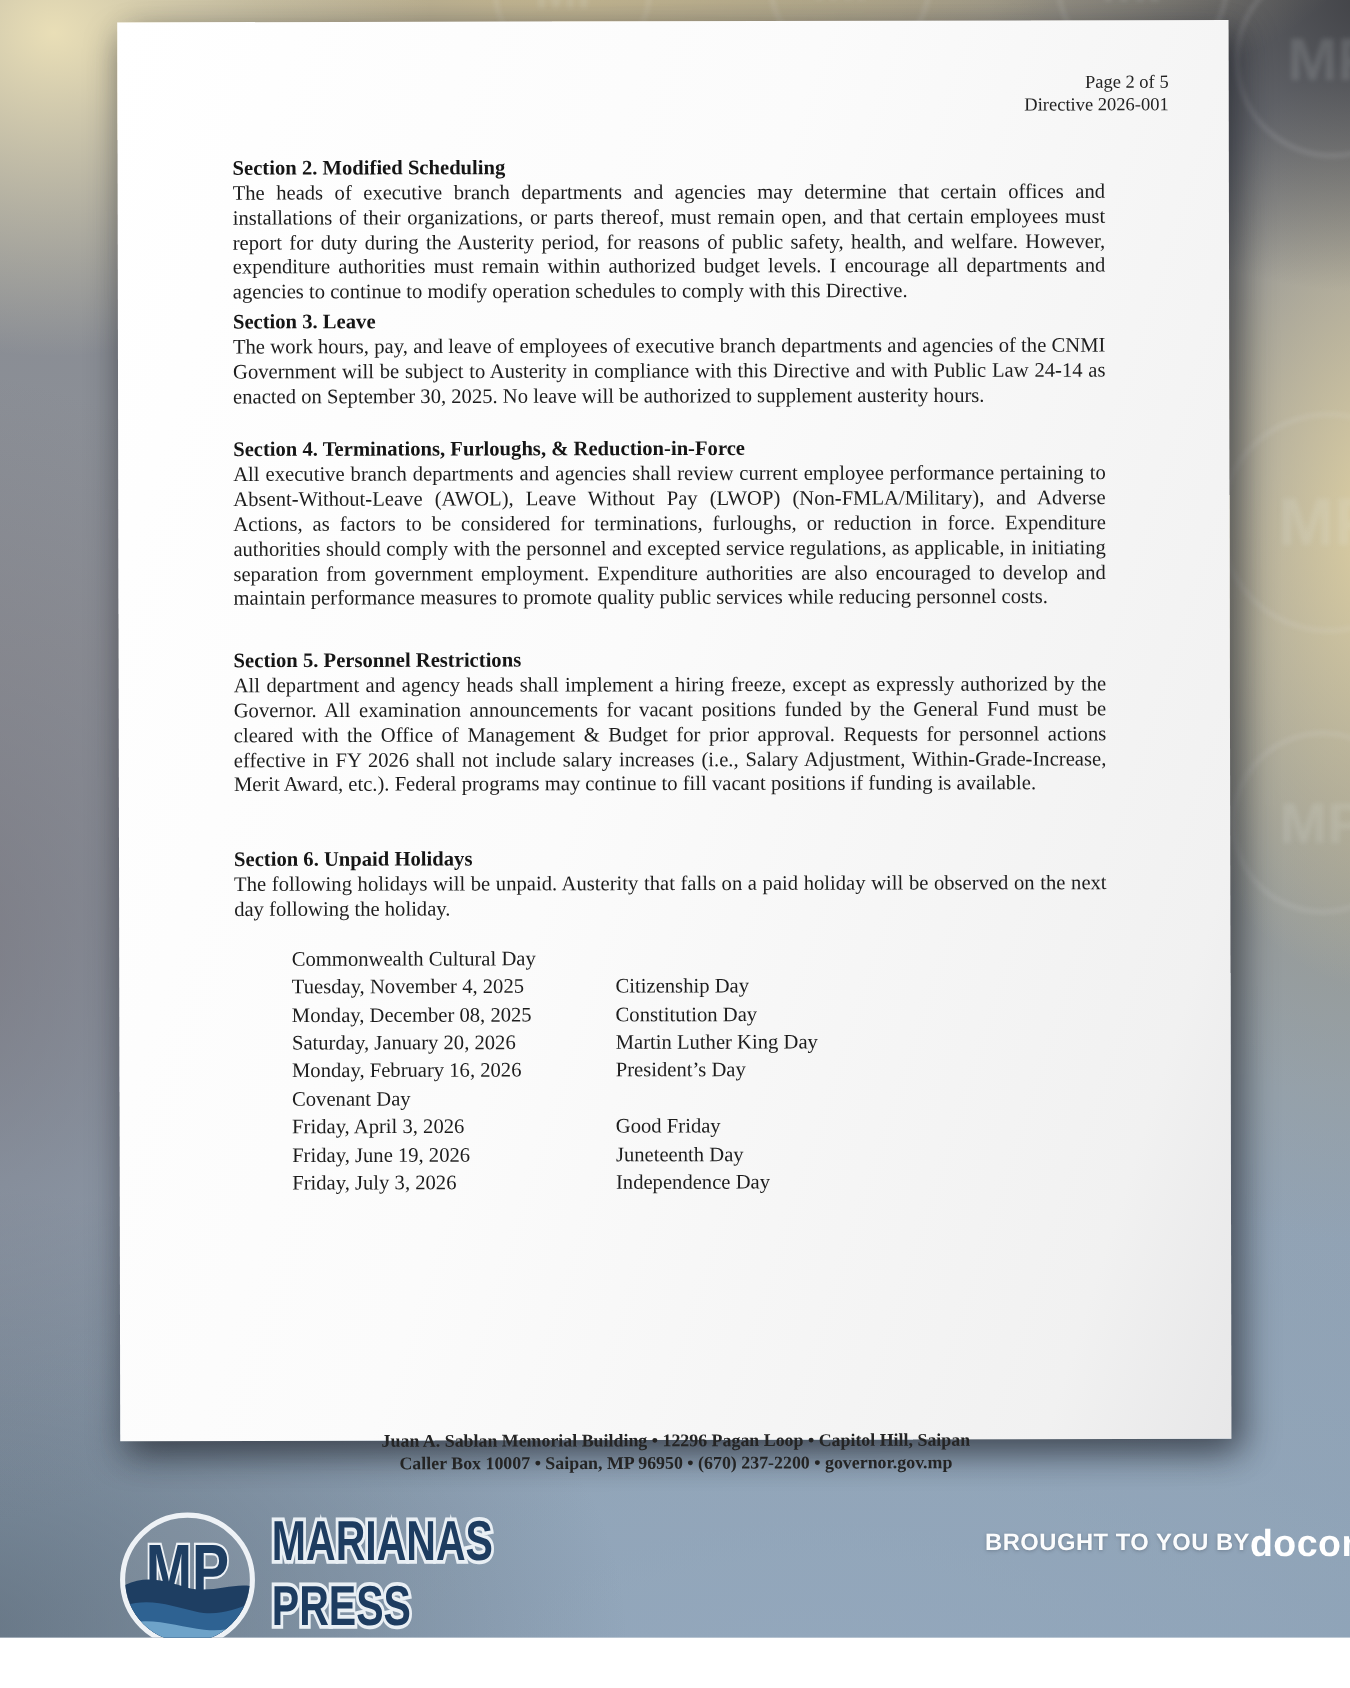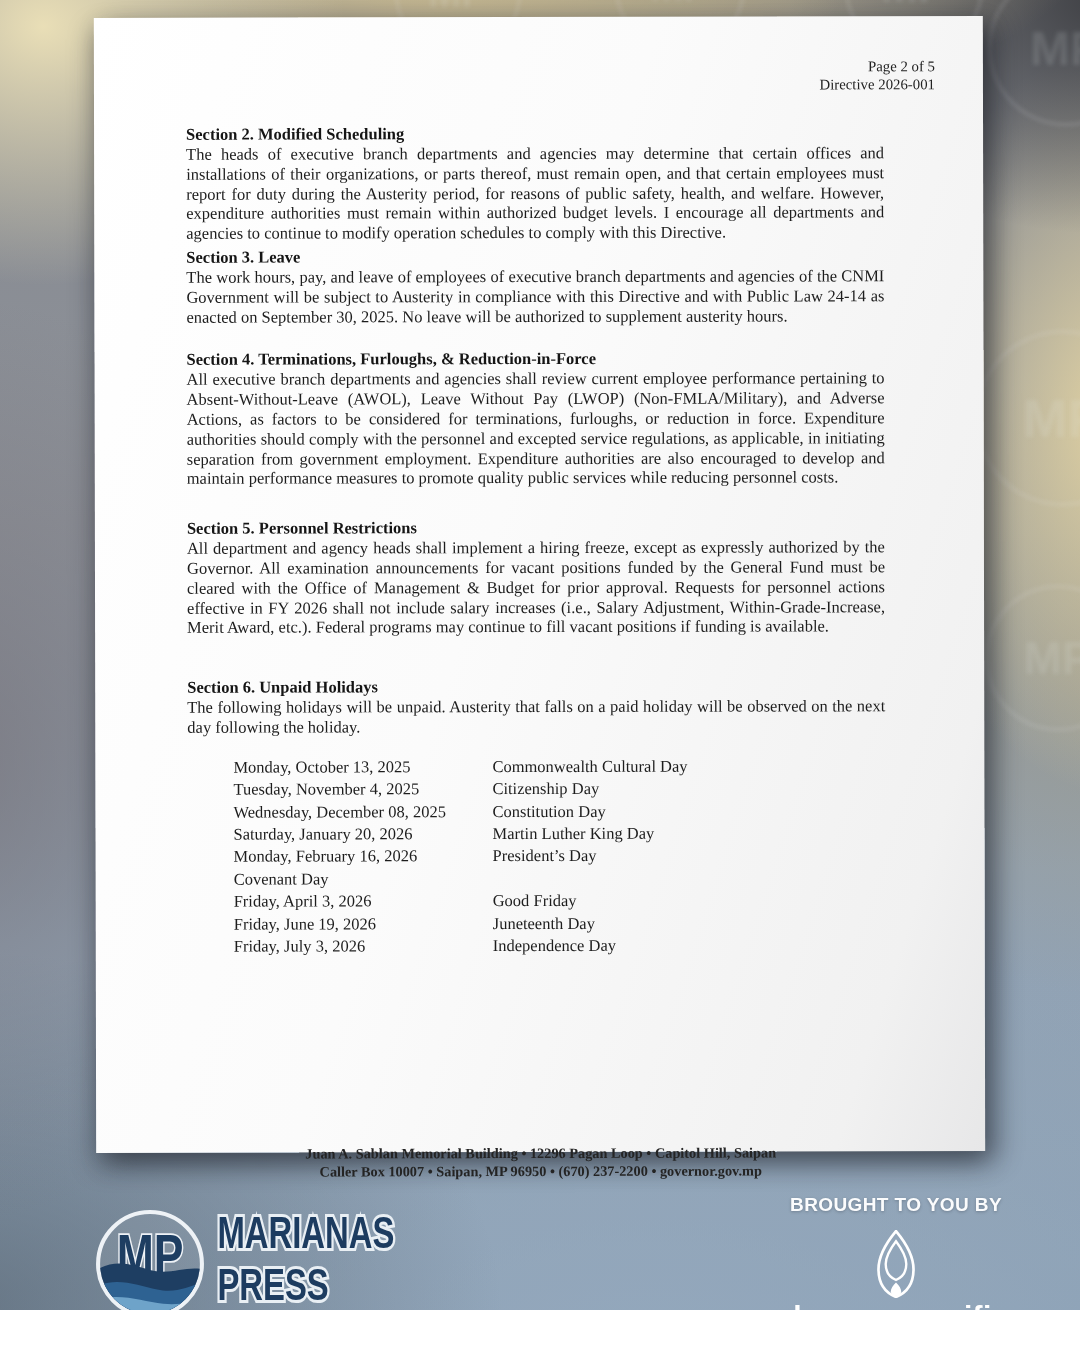--- a/index.html
+++ b/index.html
@@ -38,21 +38,21 @@
   .doc-section:nth-of-type(4){margin-top:30px;}
   .doc-section:nth-of-type(5){margin-top:40px;}
   .holiday-list{margin-top:19px;margin-left:46px;font-size:16.5px;}
   .holiday-row{display:grid;grid-template-columns:259px auto;line-height:22.4px;}
   .holiday-date{color:#1d1d1d;}
   .holiday-name{color:#1d1d1d;}
   .doc-footer{position:absolute;left:0;right:0;bottom:13px;text-align:center;
       font-weight:bold;font-size:14.3px;line-height:17.5px;color:#242424;}
   
   .publisher{position:absolute;left:94px;top:1208px;display:flex;align-items:flex-start;gap:10px;}
-  .sponsor{position:absolute;left:788px;top:1194px;width:196px;display:flex;flex-direction:column;align-items:center;margin-left:10px;}
+  .sponsor{position:absolute;left:788px;top:1194px;width:196px;display:flex;flex-direction:row;align-items:center;}
   .sponsor-kicker{font-family:"Liberation Sans",sans-serif;font-weight:bold;font-size:19px;
       letter-spacing:0.4px;color:#fbfcfd;text-shadow:0 1px 3px rgba(45,55,66,0.35);white-space:nowrap;}
   .sponsor-leaf{margin-top:14px;}
   .sponsor-name{margin-top:2px;font-family:"Liberation Sans",sans-serif;font-weight:bold;
       font-size:30px;letter-spacing:0.4px;color:#ffffff;white-space:nowrap;}
   .sponsor-tagline{align-self:flex-end;margin-right:4px;margin-top:1px;
       font-family:"DejaVu Serif",serif;font-style:italic;font-size:14px;color:#f6f8fa;
       transform:rotate(-2deg);}
 </style>
 </head>
@@ -107,29 +107,28 @@
         <p>All department and agency heads shall implement a hiring freeze, except as expressly authorized by the Governor.  All examination announcements for vacant positions funded by the General Fund must be cleared with the Office of Management &amp; Budget for prior approval. Requests for personnel actions effective in FY 2026 shall not include salary increases (i.e., Salary Adjustment, Within-Grade-Increase, Merit Award, etc.). Federal programs may continue to fill vacant positions if funding is available.</p>
       </section>
 
       <section class="doc-section">
         <h2>Section 6. Unpaid Holidays</h2>
         <p>The following holidays will be unpaid. Austerity that falls on a paid holiday will be observed on the next day following the holiday.</p>
       </section>
 
       <div class="holiday-list">
         <div class="holiday-row">
-          <span class="holiday-date">Monday, October 13, 2025</span>
           <span class="holiday-name">Commonwealth Cultural Day</span>
         </div>
         <div class="holiday-row">
           <span class="holiday-date">Tuesday, November 4, 2025</span>
           <span class="holiday-name">Citizenship Day</span>
         </div>
         <div class="holiday-row">
-          <span class="holiday-date">Wednesday, December 08, 2025</span>
+          <span class="holiday-date">Monday, December 08, 2025</span>
           <span class="holiday-name">Constitution Day</span>
         </div>
         <div class="holiday-row">
           <span class="holiday-date">Saturday, January 20, 2026</span>
           <span class="holiday-name">Martin Luther King Day</span>
         </div>
         <div class="holiday-row">
           <span class="holiday-date">Monday, February 16, 2026</span>
           <span class="holiday-name">President’s Day</span>
         </div>

